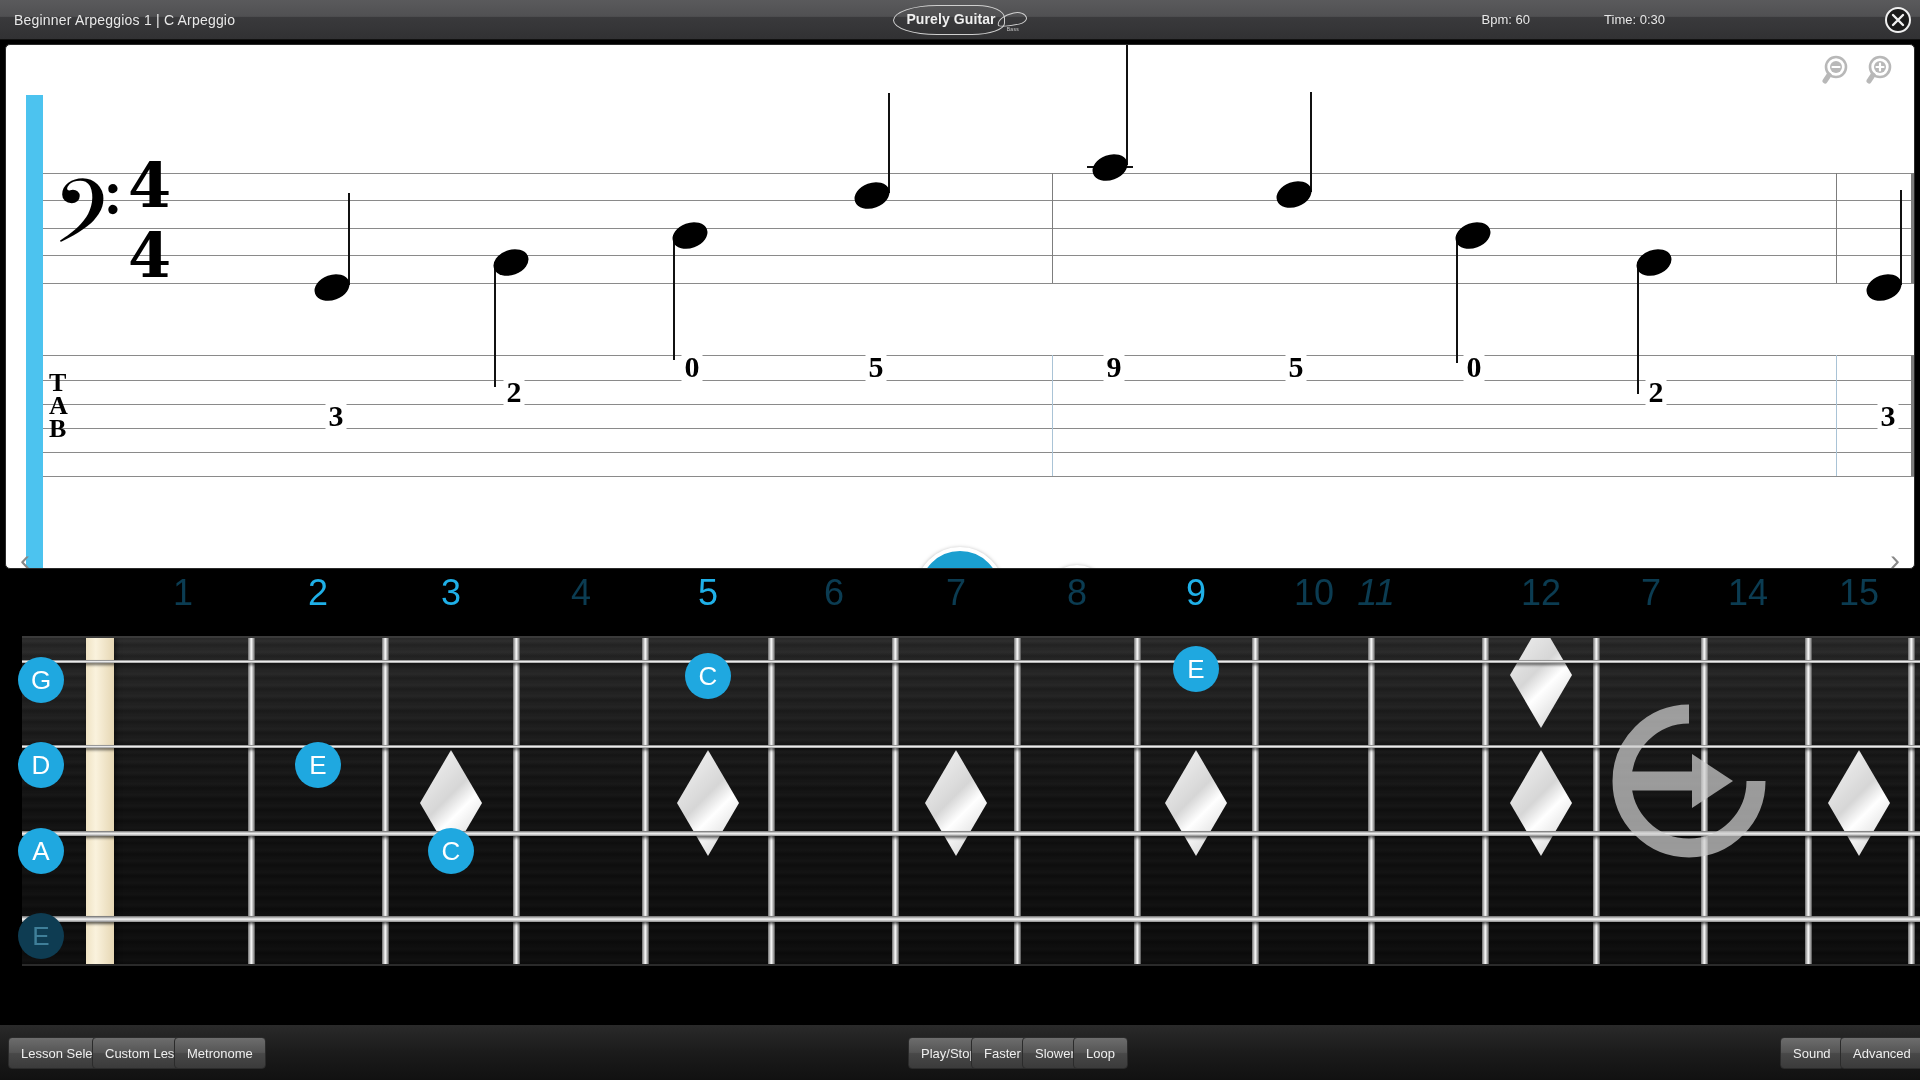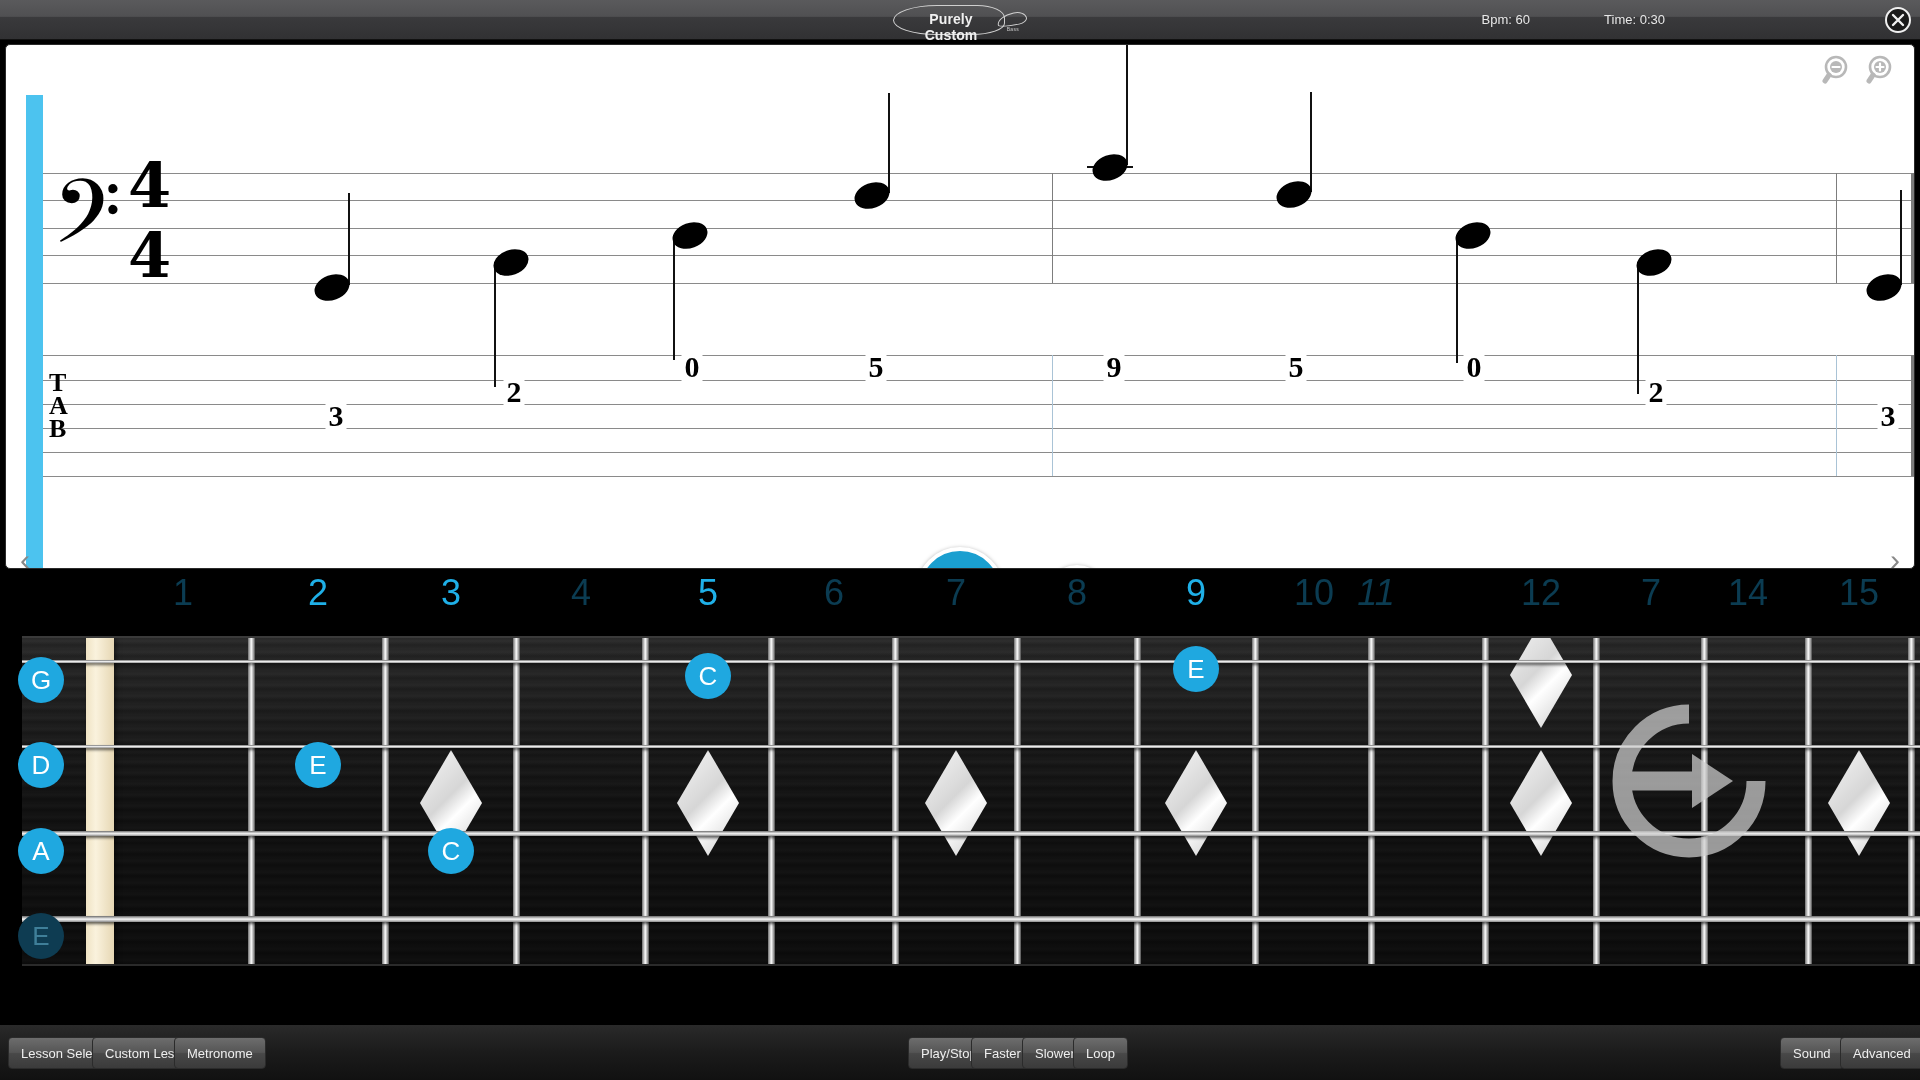--- a/index.html
+++ b/index.html
@@ -338,25 +338,26 @@
     cursor: pointer;
     white-space: nowrap;
   }
 </style>
 </head>
 <body>
 
 <div id="app">
 
   <div class="topbar">
+    <div class="topbar-title">Beginner Arpeggios 1 | C Arpeggio</div>
 
     <div class="logo-wrap">
       <div class="logo-body"></div>
       <div class="logo-head"></div>
-      <div class="logo-text">Purely Custom</div>
+      <div class="logo-text">Purely Guitar</div>
       <div class="logo-sub">Bass</div>
     </div>
 
     <div class="topbar-meta meta-bpm">Bpm: 60</div>
     <div class="topbar-meta meta-time">Time: 0:30</div>
 
     <div class="close-btn">
       <svg width="28" height="28" viewBox="0 0 28 28">
         <circle cx="14" cy="14" r="12" fill="#1a1a1a" stroke="#f0f0f0" stroke-width="2"></circle>
         <path d="M9 9 L19 19 M19 9 L9 19" stroke="#f0f0f0" stroke-width="2.4" stroke-linecap="round"></path>

